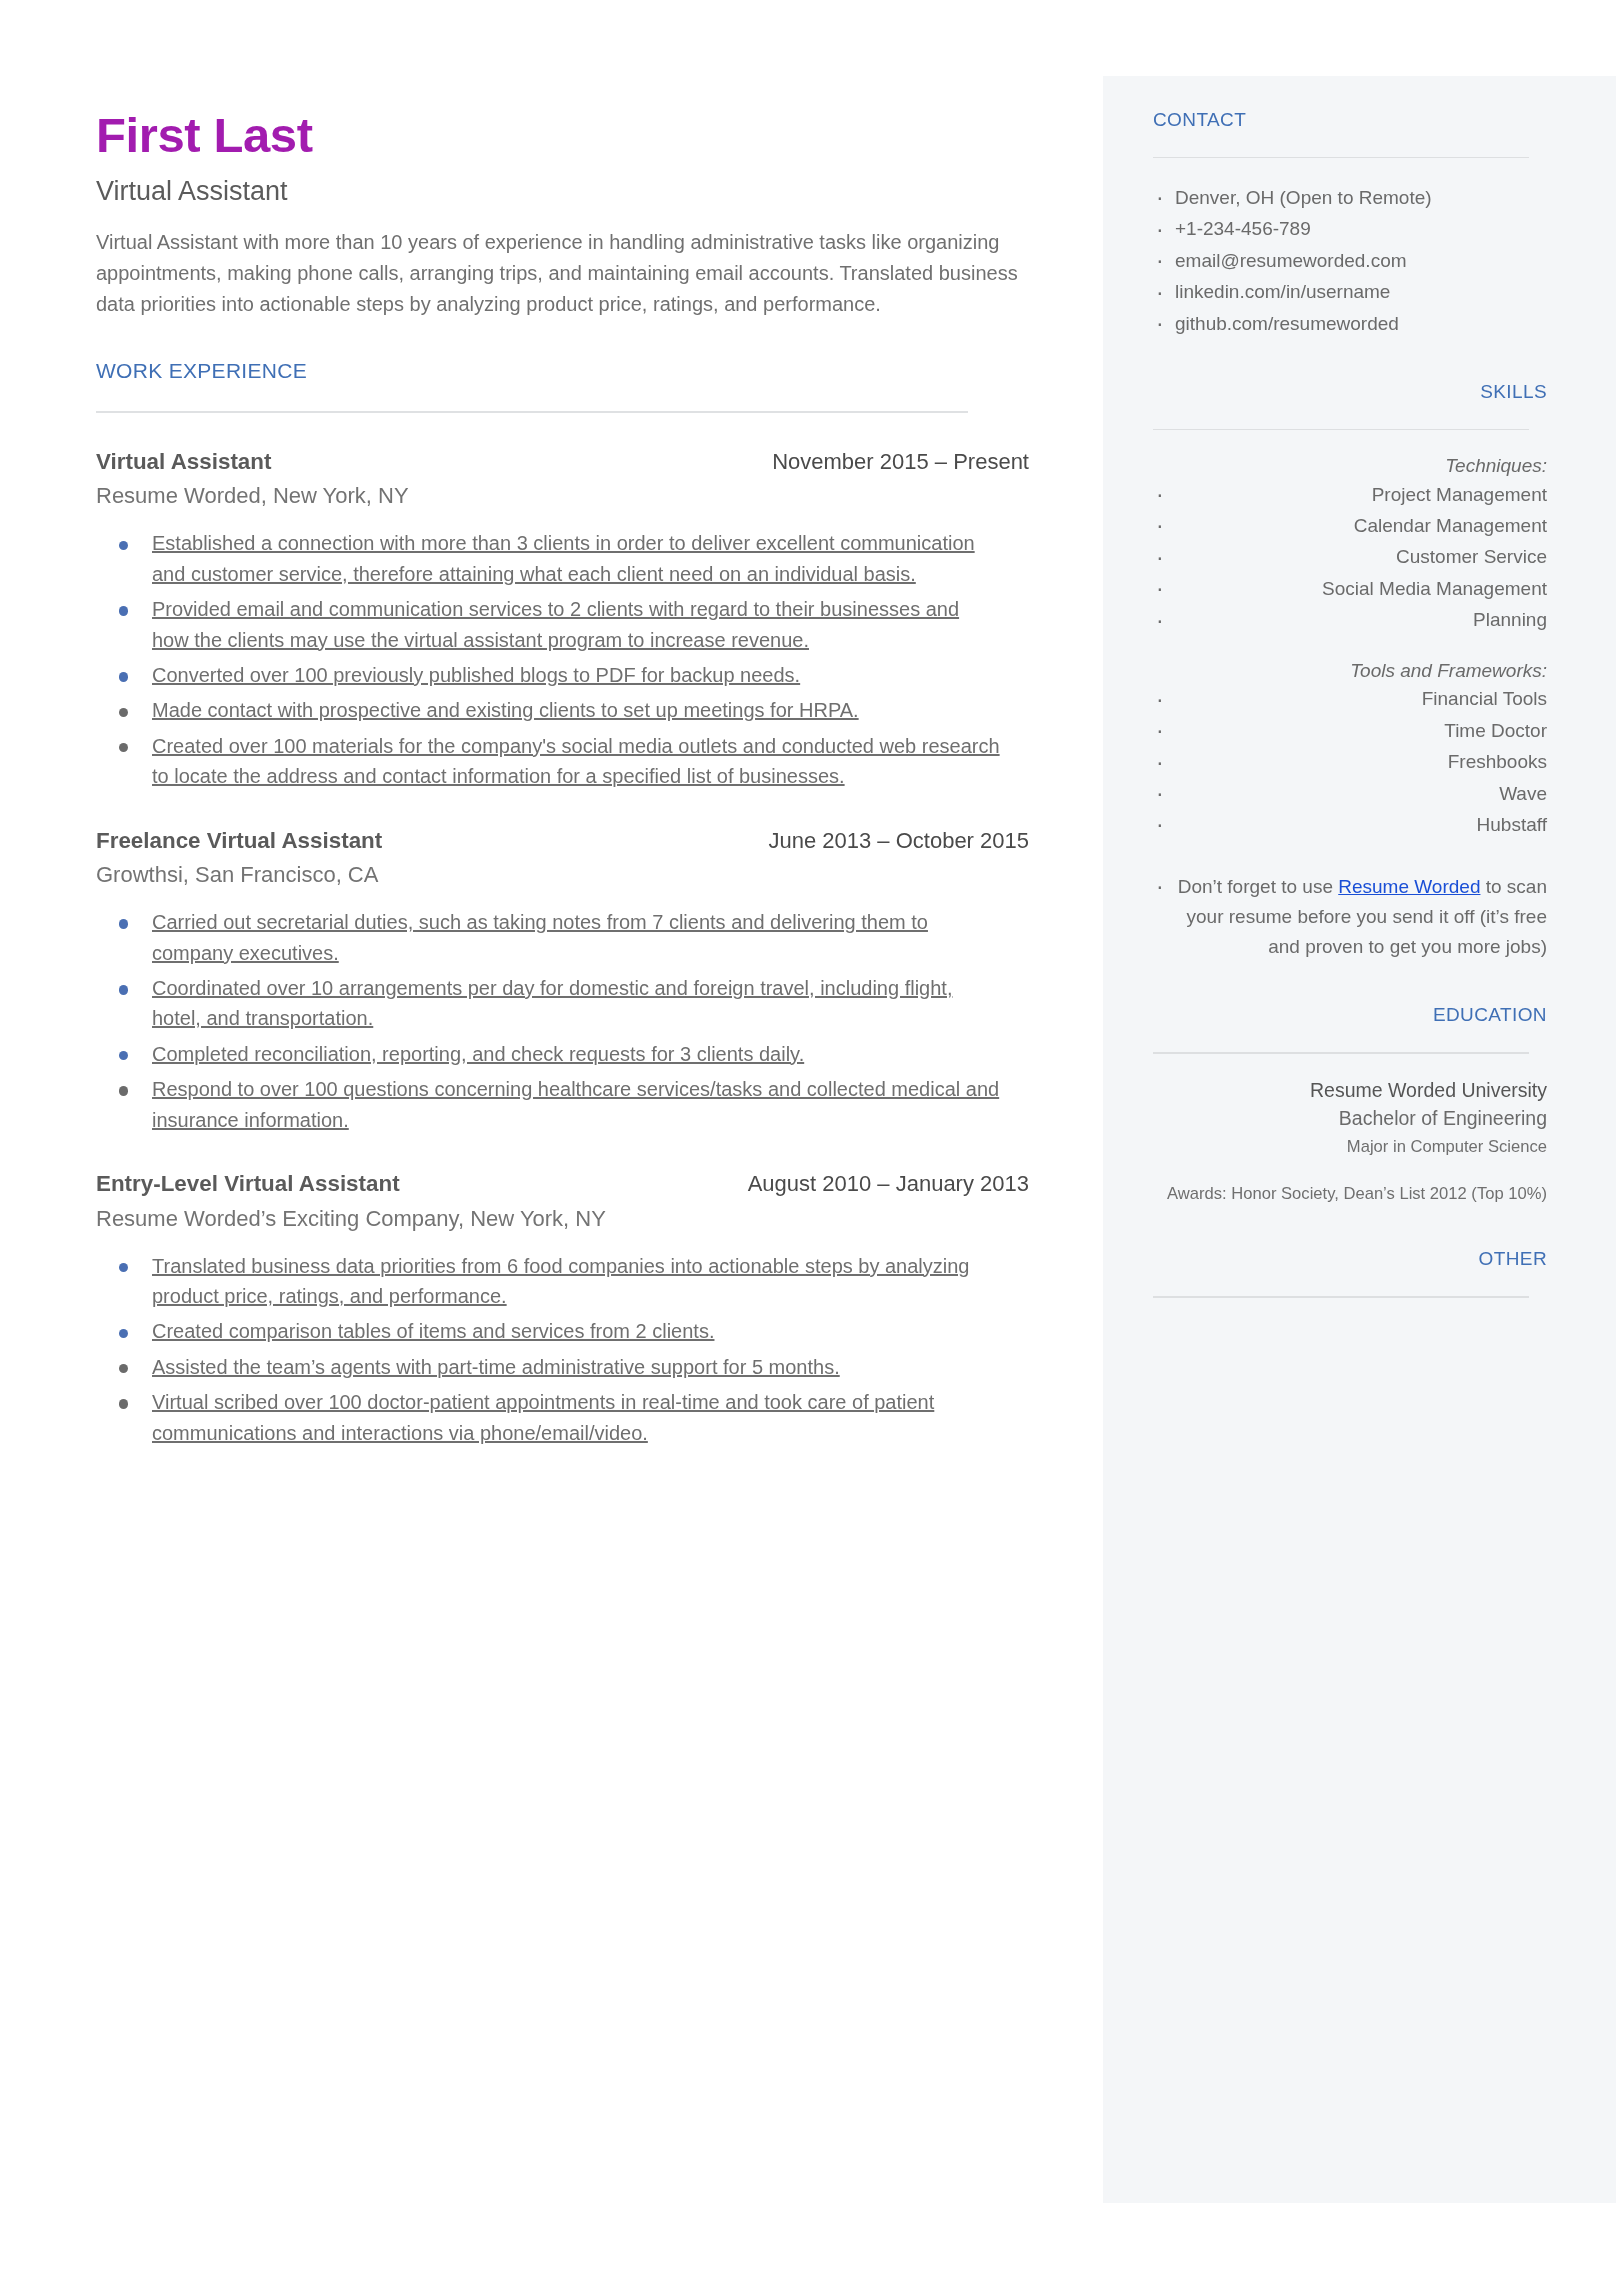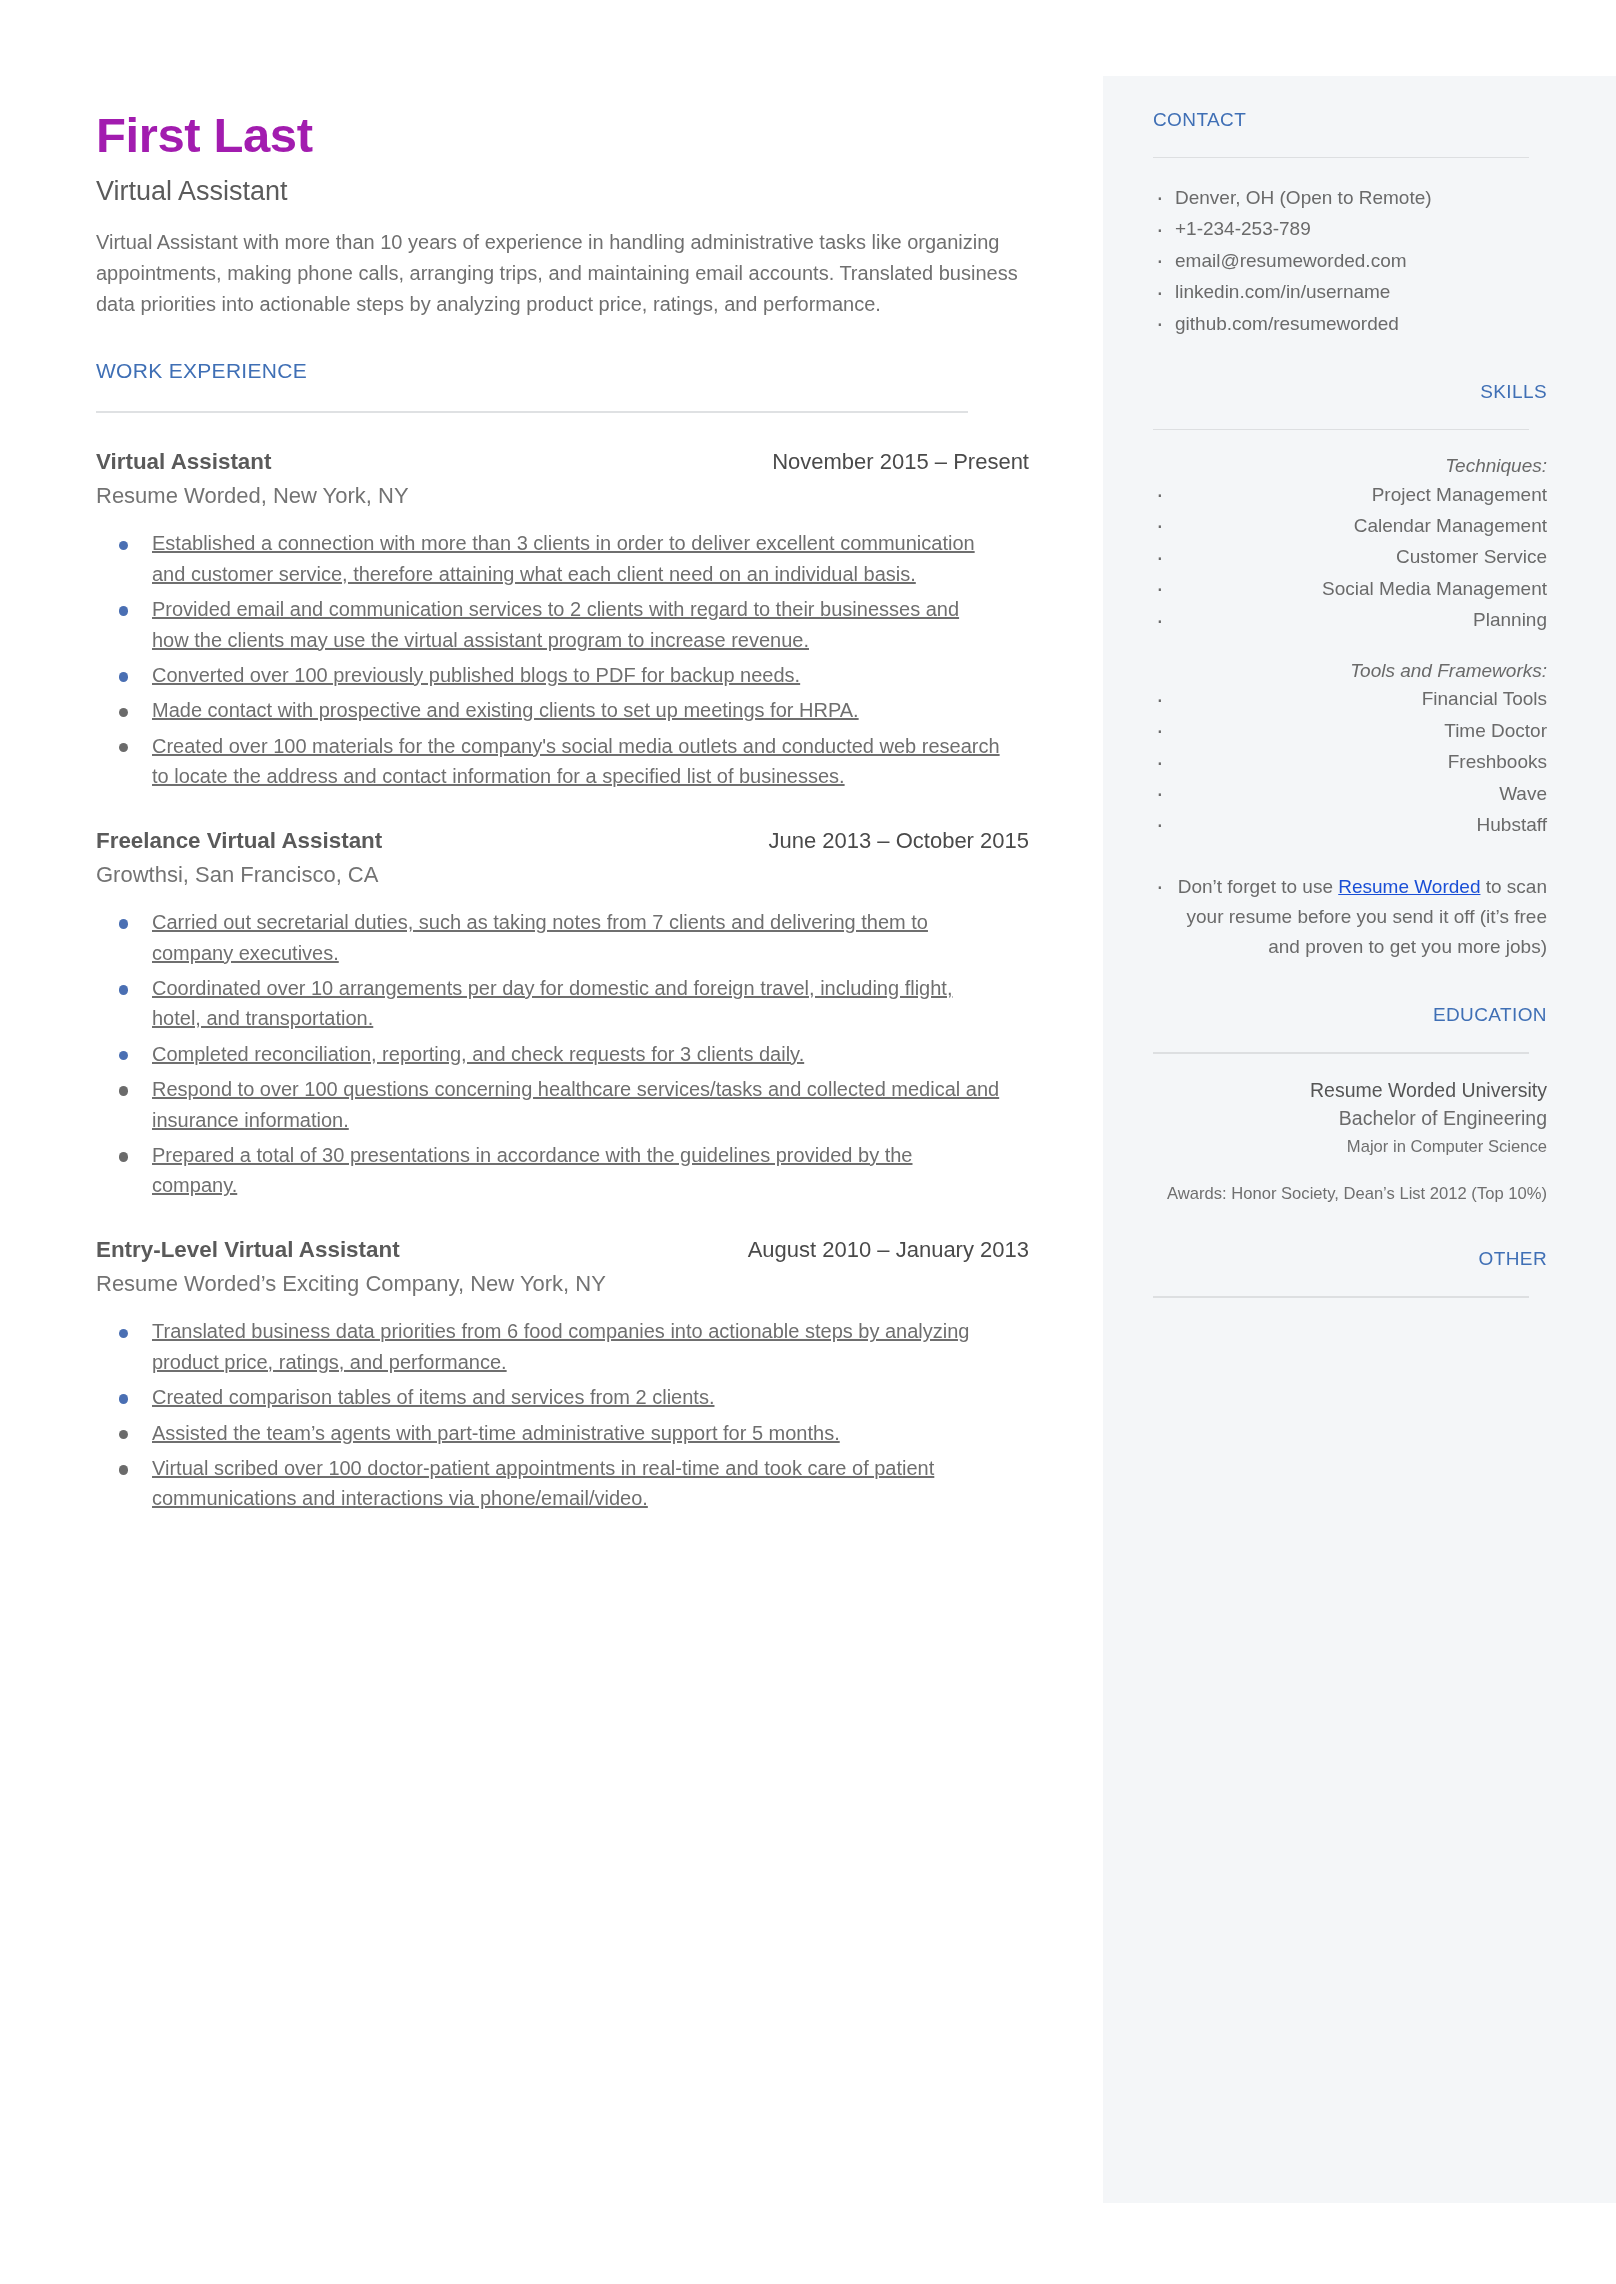--- a/index.html
+++ b/index.html
@@ -283,21 +283,20 @@
           <div class="job-header">
             <div class="job-role">Freelance Virtual Assistant</div>
             <div class="job-dates">June 2013 – October 2015</div>
           </div>
           <div class="job-company">Growthsi, San Francisco, CA</div>
           <ul class="bullets">
             <li>Carried out secretarial duties, such as taking notes from 7 clients and delivering them to company executives.</li>
             <li>Coordinated over 10 arrangements per day for domestic and foreign travel, including flight, hotel, and transportation.</li>
             <li>Completed reconciliation, reporting, and check requests for 3 clients daily.</li>
             <li class="gray">Respond to over 100 questions concerning healthcare services/tasks and collected medical and insurance information.</li>
-            <li class="gray">Prepared a total of 30 presentations in accordance with the guidelines provided by the company.</li>
           </ul>
         </div>
         <div class="job">
           <div class="job-header">
             <div class="job-role">Entry-Level Virtual Assistant</div>
             <div class="job-dates">August 2010 – January 2013</div>
           </div>
           <div class="job-company">Resume Worded’s Exciting Company, New York, NY</div>
           <ul class="bullets">
             <li>Translated business data priorities from 6 food companies into actionable steps by analyzing product price, ratings, and performance.</li>
@@ -309,21 +308,21 @@
       </div>
   </div>
 
   <div class="side">
 
     <div class="side-block">
       <div class="side-heading">CONTACT</div>
       <div class="side-rule"></div>
       <ul class="side-list" id="contact-list">
           <li>Denver, OH (Open to Remote)</li>
-          <li>+1-234-253-789</li>
+          <li>+1-234-456-789</li>
           <li>email@resumeworded.com</li>
           <li>linkedin.com/in/username</li>
           <li>github.com/resumeworded</li>
         </ul>
     </div>
 
     <div class="side-section">
       <div class="side-heading">SKILLS</div>
       <div class="side-rule"></div>
       <div id="skills-groups">

